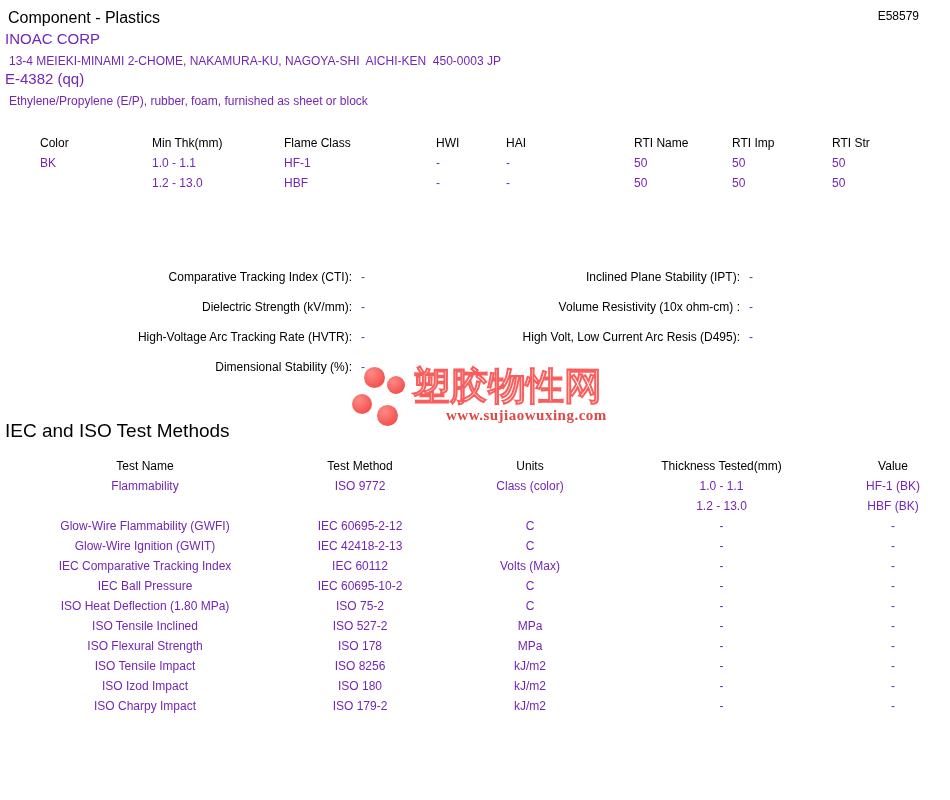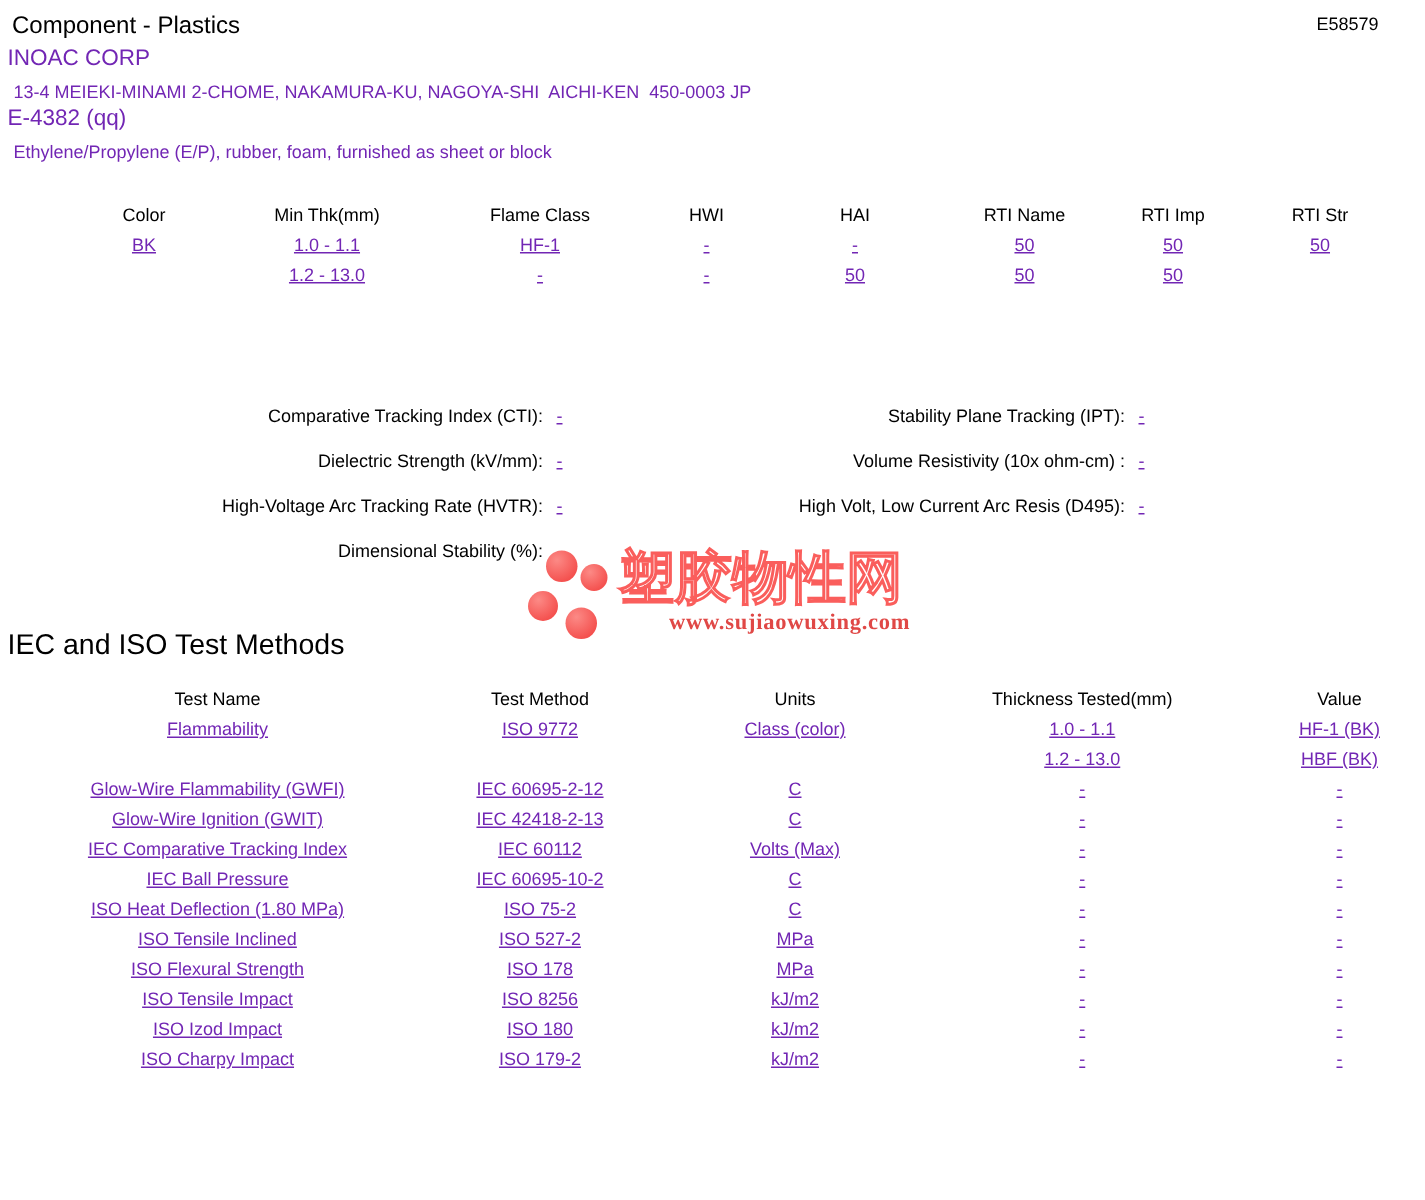--- a/index.html
+++ b/index.html
@@ -7,41 +7,41 @@
     --black:#000000;
     --brand-red:#fa5e5c;
     --url-red:#e04846;
   }
   html,body{margin:0;padding:0;background:#ffffff;}
   .page{
     position:relative;width:950px;height:800px;background:#ffffff;overflow:hidden;
     font-family:"Liberation Sans",sans-serif;font-size:12px;color:var(--black);
   }
   .abs{position:absolute;}
-  .purple{color:var(--purple);text-decoration:underline;}
+  .purple{color:var(--purple);}
 
   
   .doc-type{left:8px;top:9px;font-size:16px;}
   .file-number{right:31px;top:9px;font-size:12px;}
 
   
   .company-name{left:5px;top:30px;font-size:15px;color:var(--purple);}
   .company-address{left:9px;top:54px;font-size:12px;color:var(--purple);white-space:pre;}
   .model-number{left:5px;top:70px;font-size:15px;color:var(--purple);}
   .material-description{left:9px;top:94px;font-size:12px;color:var(--purple);}
 
   
   .ratings{left:40px;top:133px;}
-  .rt-row{display:grid;grid-template-columns:112px 132px 152px 70px 128px 98px 100px 96px;height:20px;line-height:20px;text-align:center;}
+  .rt-row{display:grid;grid-template-columns:112px 132px 152px 70px 128px 98px 100px 96px;height:20px;line-height:20px;}
   .rt-head{color:var(--black);}
 
   
   .elec-left{left:0px;top:262px;width:480px;}
   .elec-right{left:480px;top:262px;width:470px;}
-  .elec-row{display:flex;height:30px;line-height:30px;padding-left:10px;}
+  .elec-row{display:flex;height:30px;line-height:30px;}
   .elec-left .elec-label{width:352px;text-align:right;}
   .elec-right .elec-label{width:260px;text-align:right;}
   .elec-value{margin-left:9px;}
 
   
   .watermark{left:350px;top:363px;width:255px;height:66px;}
   .dot{position:absolute;border-radius:50%;background:radial-gradient(circle at 35% 30%, #fc8a86, #f4504e 75%);}
   .dot1{left:14px;top:4px;width:21px;height:21px;}
   .dot2{left:37px;top:13px;width:18px;height:18px;}
   .dot3{left:2px;top:31px;width:20px;height:20px;}
@@ -92,20 +92,21 @@
         <div class="rt-cell">HF-1</div>
         <div class="rt-cell">-</div>
         <div class="rt-cell">-</div>
         <div class="rt-cell">50</div>
         <div class="rt-cell">50</div>
         <div class="rt-cell">50</div>
       </div>
       <div class="rt-row purple">
         <div class="rt-cell"></div>
         <div class="rt-cell">1.2 - 13.0</div>
+        <div class="rt-cell">HBF</div>
         <div class="rt-cell">-</div>
         <div class="rt-cell">-</div>
         <div class="rt-cell">50</div>
         <div class="rt-cell">50</div>
         <div class="rt-cell">50</div>
       </div>
     </div>
 
   <div class="abs elec-left">
       <div class="elec-row">
@@ -120,21 +121,21 @@
         <div class="elec-label">High-Voltage Arc Tracking Rate (HVTR):</div>
         <div class="elec-value purple">-</div>
       </div>
       <div class="elec-row">
         <div class="elec-label">Dimensional Stability (%):</div>
         <div class="elec-value purple">-</div>
       </div>
     </div>
   <div class="abs elec-right">
       <div class="elec-row">
-        <div class="elec-label">Stability Plane Tracking (IPT):</div>
+        <div class="elec-label">Inclined Plane Stability (IPT):</div>
         <div class="elec-value purple">-</div>
       </div>
       <div class="elec-row">
         <div class="elec-label">Volume Resistivity (10x ohm-cm) :</div>
         <div class="elec-value purple">-</div>
       </div>
       <div class="elec-row">
         <div class="elec-label">High Volt, Low Current Arc Resis (D495):</div>
         <div class="elec-value purple">-</div>
       </div>

